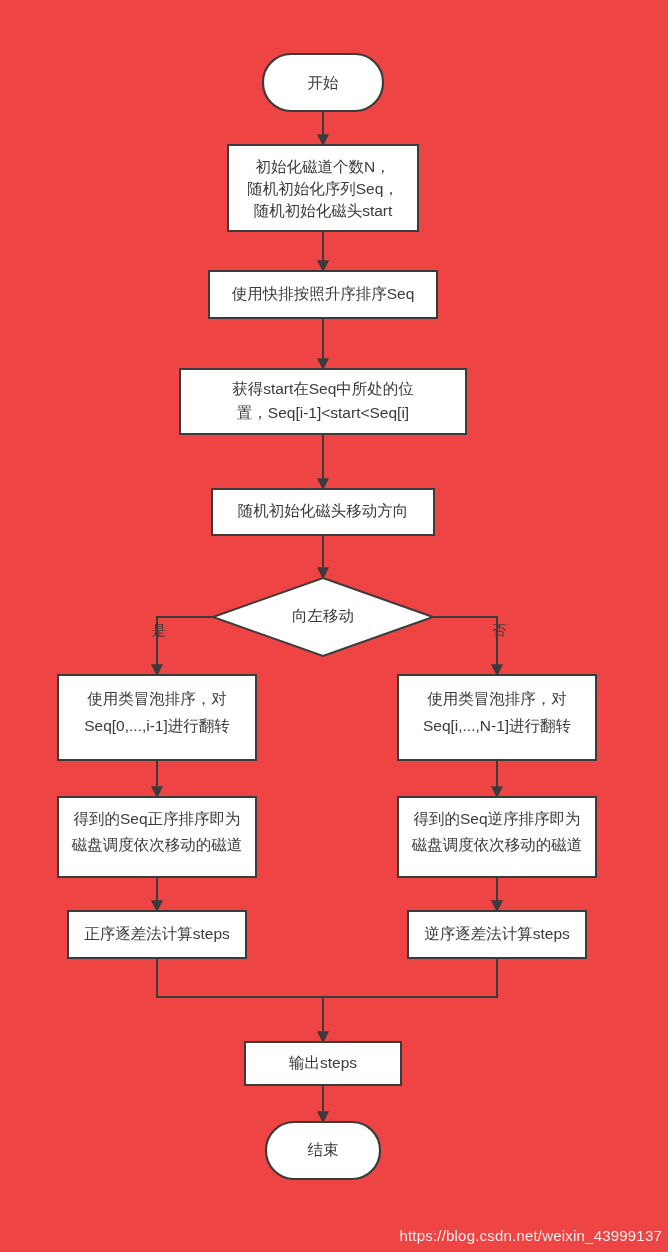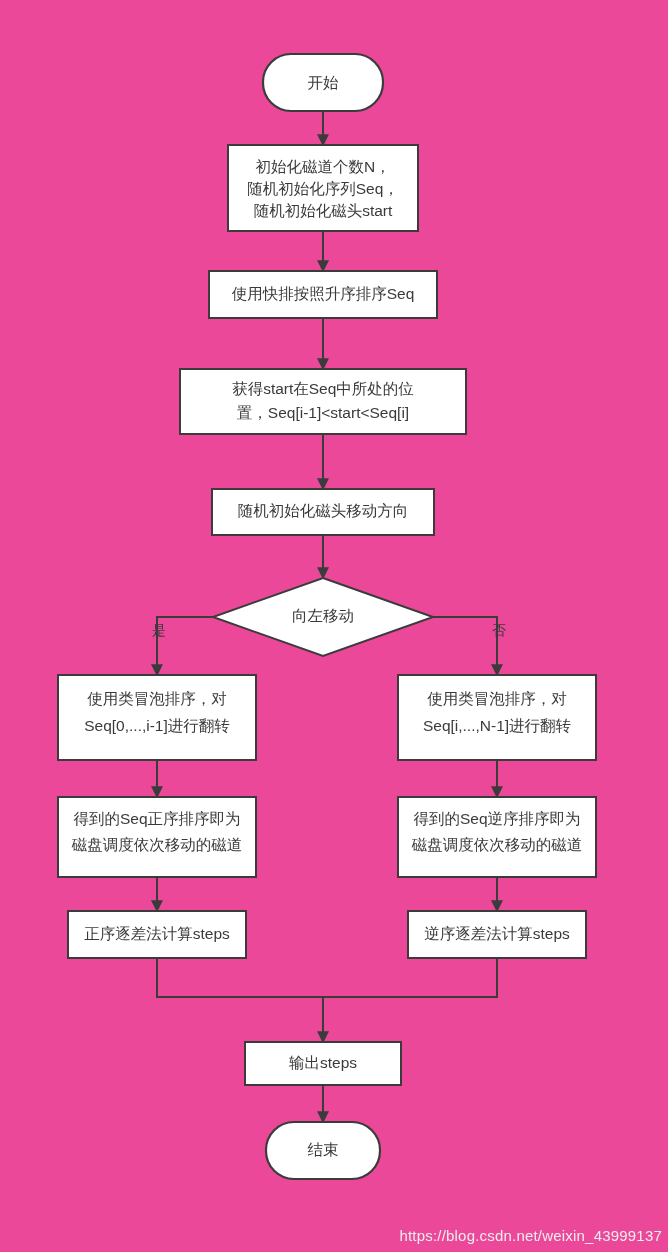--- a/index.html
+++ b/index.html
@@ -4,21 +4,21 @@
 <style>
   html, body {
     margin: 0;
     padding: 0;
     background: #ffffff;
   }
   #canvas {
     position: relative;
     width: 668px;
     height: 1252px;
-    background: #ec4899;
+    background: #ef4444;
     overflow: hidden;
     font-family: "Liberation Sans", "DejaVu Sans", sans-serif;
   }
   #flow-svg {
     position: absolute;
     left: 0;
     top: 0;
     width: 668px;
     height: 1252px;
   }

